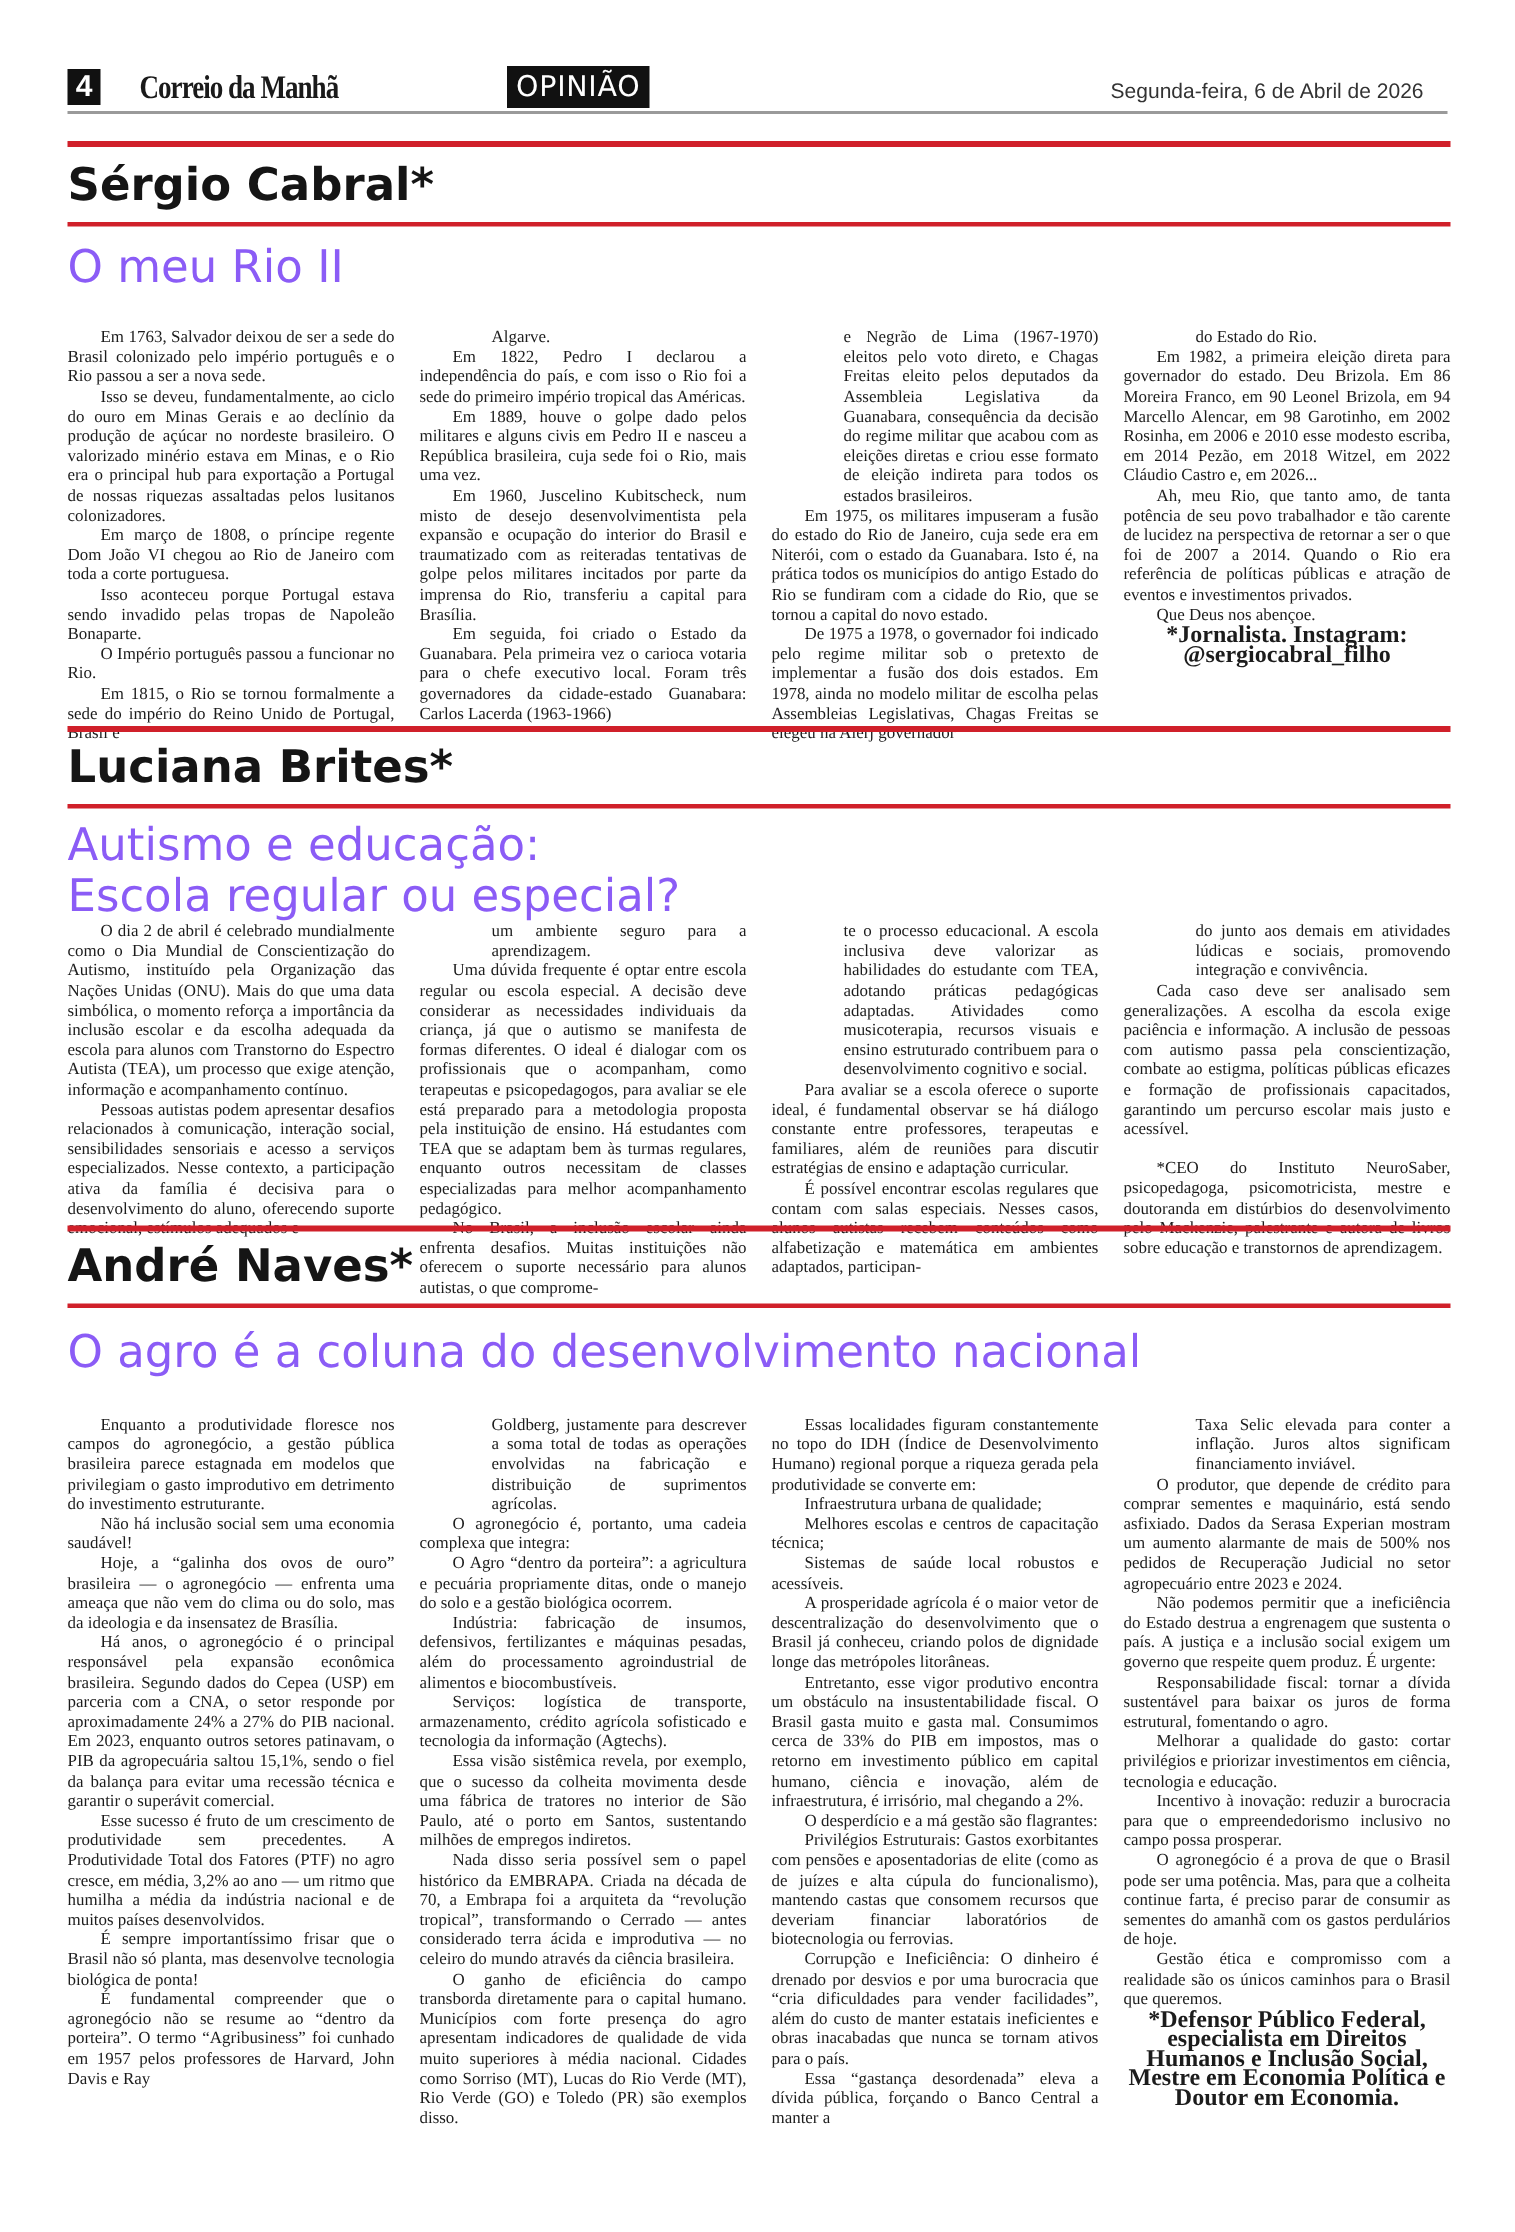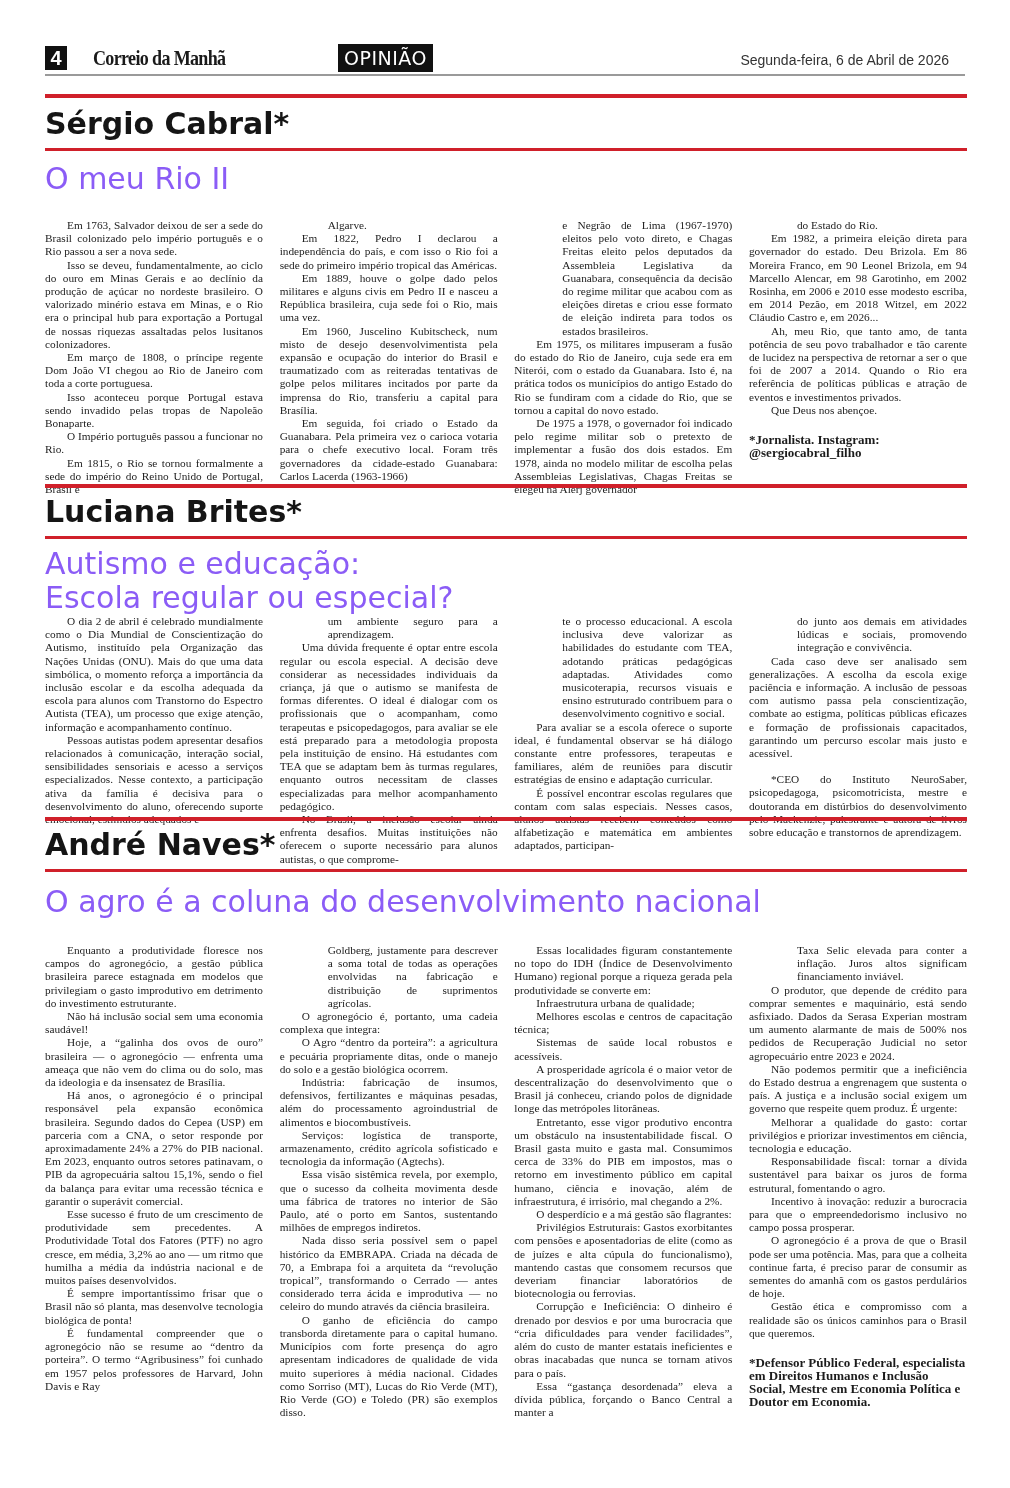--- a/index.html
+++ b/index.html
@@ -18,21 +18,21 @@
   
   .article { position: absolute; left: 45px; width: 922px; }
   .rule { height: 4px; background: #d0202a; width: 100%; }
   .rule.thin { height: 3px; }
   .author { font-family: "DejaVu Sans", sans-serif; font-weight: bold; font-size: 30px; text-align: left; color: #151515; line-height: 40px; }
   .headline { font-family: "DejaVu Sans", sans-serif; font-weight: normal; font-size: 30px; text-align: left; color: #8b5cf6; line-height: 36px; }
   .columns { position: relative; display: flex; justify-content: space-between; margin-top: 0; }
   .col { width: 218px; font-family: "Liberation Serif", serif; font-size: 11.3px; line-height: 13.2px; text-align: justify; color: #1c1c1c; hyphens: auto; }
   .col p { margin: 0; text-indent: 22px; }
   .col p.cont { text-indent: 0; margin-left: 48px; }
-  .credit { font-family: "Liberation Serif", serif; font-weight: bold; font-size: 13px; line-height: 13px; text-align: left; margin-top: 16px; }
+  .credit { font-family: "Liberation Serif", serif; font-weight: bold; font-size: 16px; line-height: 13px; text-align: center; }
   .credit-normal { font-family: "Liberation Serif", serif; font-size: 11.3px; line-height: 13.2px; text-align: justify; text-indent: 22px; margin-top: 13px; }
 
   #a1 { top: 94px; }
   #a1 .rule.top { margin-bottom: 6px; }
   #a1 .author { margin-bottom: 4px; }
   #a1 .rule.thin { margin-bottom: 10px; }
   #a1 .headline { margin-bottom: 22px; }
 
   #a2 { top: 484px; }
   #a2 .rule.top { margin-bottom: 4px; }
@@ -160,22 +160,22 @@
         <p>O desperdício e a má gestão são flagrantes:</p>
         <p>Privilégios Estruturais: Gastos exorbitantes com pensões e aposentadorias de elite (como as de juízes e alta cúpula do funcionalismo), mantendo castas que consomem recursos que deveriam financiar laboratórios de biotecnologia ou ferrovias.</p>
         <p>Corrupção e Ineficiência: O dinheiro é drenado por desvios e por uma burocracia que “cria dificuldades para vender facilidades”, além do custo de manter estatais ineficientes e obras inacabadas que nunca se tornam ativos para o país.</p>
         <p>Essa “gastança desordenada” eleva a dívida pública, forçando o Banco Central a manter a</p>
       </div>
     <div class="col">
       <div class="col-body">
           <p class="cont">Taxa Selic elevada para conter a inflação. Juros altos significam financiamento inviável.</p>
           <p>O produtor, que depende de crédito para comprar sementes e maquinário, está sendo asfixiado. Dados da Serasa Experian mostram um aumento alarmante de mais de 500% nos pedidos de Recuperação Judicial no setor agropecuário entre 2023 e 2024.</p>
           <p>Não podemos permitir que a ineficiência do Estado destrua a engrenagem que sustenta o país. A justiça e a inclusão social exigem um governo que respeite quem produz. É urgente:</p>
+          <p>Responsabilidade fiscal: tornar a dívida sustentável para baixar os juros de forma estrutural, fomentando o agro.</p>
           <p>Melhorar a qualidade do gasto: cortar privilégios e priorizar investimentos em ciência, tecnologia e educação.</p>
-          <p>Responsabilidade fiscal: tornar a dívida sustentável para baixar os juros de forma estrutural, fomentando o agro.</p>
           <p>Incentivo à inovação: reduzir a burocracia para que o empreendedorismo inclusivo no campo possa prosperar.</p>
           <p>O agronegócio é a prova de que o Brasil pode ser uma potência. Mas, para que a colheita continue farta, é preciso parar de consumir as sementes do amanhã com os gastos perdulários de hoje.</p>
           <p>Gestão ética e compromisso com a realidade são os únicos caminhos para o Brasil que queremos.</p>
         </div>
       <div class="credit">*Defensor Público Federal, especialista em Direitos Humanos e Inclusão Social, Mestre em Economia Política e Doutor em Economia.</div>
     </div>
   </div>
 </div>
 
 </body></html>

